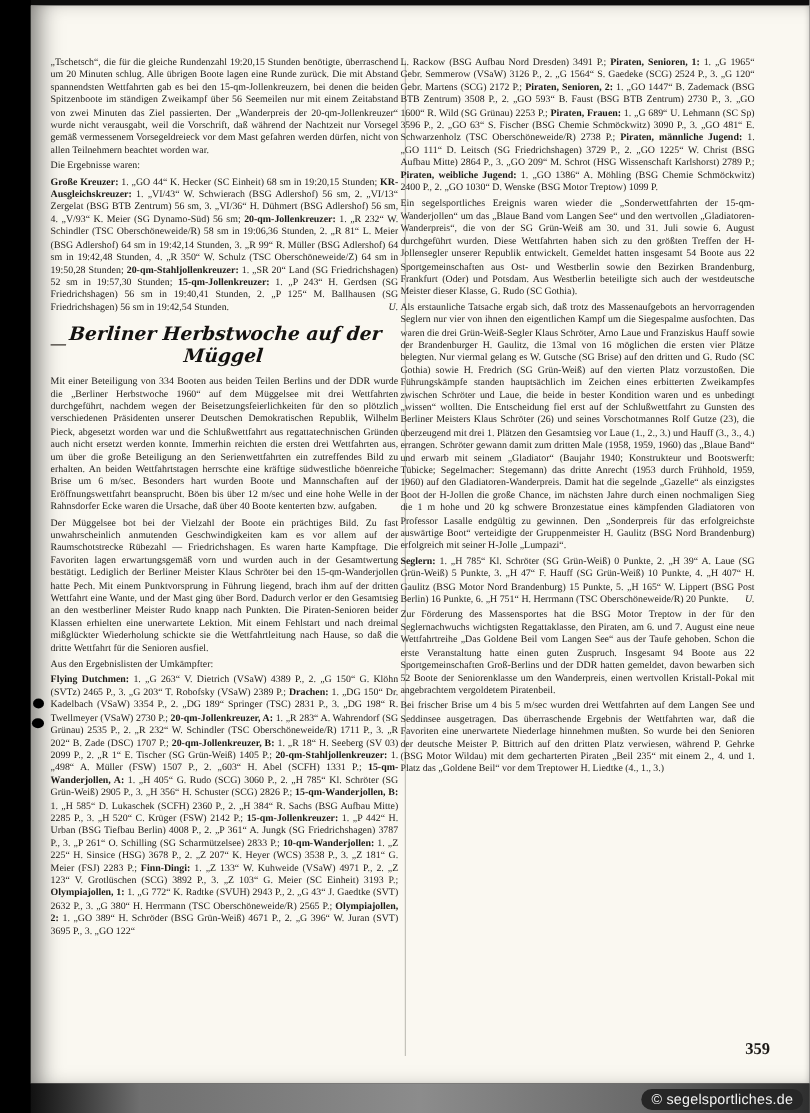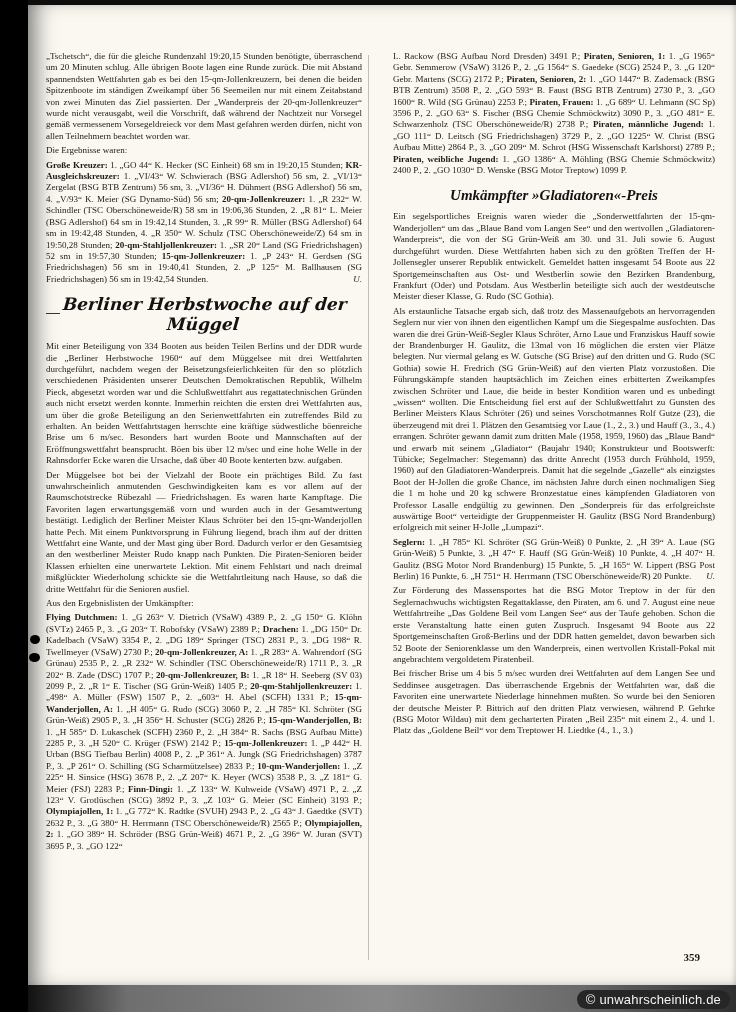--- a/index.html
+++ b/index.html
@@ -16,42 +16,42 @@
   .spine{position:absolute;left:0;top:0;width:28px;height:1012px;background:#000;}
   .bottom-strip{
     position:absolute;left:28px;top:985px;right:0;height:27px;
     background:linear-gradient(90deg,#111 0%,#6f6f6f 14%,#8c8c8c 50%,#6a6a6a 78%,#2f2f2f 100%);
   }
   .col{
     position:absolute;top:46px;height:918px;overflow:hidden;
     font-size:9px;line-height:11.4px;color:#1d1b18;text-align:justify;
   }
   .col-left{left:18px;width:316px;}
-  .col-right{left:365px;width:322px;}
+  .col-right{left:336px;width:322px;}
   .col-divider{position:absolute;left:340px;top:50px;width:1px;height:905px;background:rgba(40,35,30,0.28);}
   p{margin:0 0 2.5px 0;}
   p.body-para{margin-bottom:3px;}
   p.results{margin-bottom:3px;}
   .sig{float:right;font-style:italic;padding-left:10px;}
   h2{font-weight:bold;}
   .h-script{
     font-family:"DejaVu Serif", serif;font-style:italic;font-weight:bold;
     font-size:17px;line-height:20px;text-align:center;margin:9px 0 7px 0;
     transform:skewX(-5deg);position:relative;color:#141210;
   }
   .h-script::before{
     content:"";position:absolute;left:-12px;top:48%;width:26px;height:1px;background:#3a352f;
   }
   .h-serif{
     font-family:"Liberation Serif", serif;font-style:italic;font-weight:bold;
     font-size:15px;line-height:18px;text-align:center;margin:10px 4px 7px 4px;color:#141210;
   }
   .page-number{
     position:absolute;right:36px;bottom:22px;
-    font-weight:bold;font-size:11px;color:#1d1b18;font-family:"Liberation Serif", serif;
+    font-weight:bold;font-size:15px;color:#1d1b18;font-family:"Liberation Serif", serif;
   }
   .dot{position:absolute;background:#000;border-radius:50%;}
   .dot1{left:2px;top:630px;width:10px;height:9px;}
   .dot2{left:1px;top:648px;width:11px;height:9px;}
   .watermark{
     position:absolute;right:6px;bottom:3px;
     background:#262626;border-radius:10px;padding:2px 9px;
     color:#f2f2f2;font-family:"Liberation Sans", sans-serif;font-size:13px;letter-spacing:0.2px;
   }
 </style>
@@ -67,27 +67,26 @@
       <p class="body-para">Die Ergebnisse waren:</p>
       <p class="results"><b>Große Kreuzer:</b> 1. „GO 44“ K. Hecker (SC Einheit) 68 sm in 19:20,15 Stunden; <b>KR-Ausgleichskreuzer:</b> 1. „VI/43“ W. Schwierach (BSG Adlershof) 56 sm, 2. „VI/13“ Zergelat (BSG BTB Zentrum) 56 sm, 3. „VI/36“ H. Dühmert (BSG Adlershof) 56 sm, 4. „V/93“ K. Meier (SG Dynamo-Süd) 56 sm; <b>20-qm-Jollenkreuzer:</b> 1. „R 232“ W. Schindler (TSC Oberschöneweide/R) 58 sm in 19:06,36 Stunden, 2. „R 81“ L. Meier (BSG Adlershof) 64 sm in 19:42,14 Stunden, 3. „R 99“ R. Müller (BSG Adlershof) 64 sm in 19:42,48 Stunden, 4. „R 350“ W. Schulz (TSC Oberschöneweide/Z) 64 sm in 19:50,28 Stunden; <b>20-qm-Stahljollenkreuzer:</b> 1. „SR 20“ Land (SG Friedrichshagen) 52 sm in 19:57,30 Stunden; <b>15-qm-Jollenkreuzer:</b> 1. „P 243“ H. Gerdsen (SG Friedrichshagen) 56 sm in 19:40,41 Stunden, 2. „P 125“ M. Ballhausen (SG Friedrichshagen) 56 sm in 19:42,54 Stunden.<span class="sig">U.</span></p>
       <h2 class="h-script">Berliner Herbstwoche auf der Müggel</h2>
       <p class="body-para">Mit einer Beteiligung von 334 Booten aus beiden Teilen Berlins und der DDR wurde die „Berliner Herbstwoche 1960“ auf dem Müggelsee mit drei Wettfahrten durchgeführt, nachdem wegen der Beisetzungsfeierlichkeiten für den so plötzlich verschiedenen Präsidenten unserer Deutschen Demokratischen Republik, Wilhelm Pieck, abgesetzt worden war und die Schlußwettfahrt aus regattatechnischen Gründen auch nicht ersetzt werden konnte. Immerhin reichten die ersten drei Wettfahrten aus, um über die große Beteiligung an den Serienwettfahrten ein zutreffendes Bild zu erhalten. An beiden Wettfahrtstagen herrschte eine kräftige südwestliche böenreiche Brise um 6 m/sec. Besonders hart wurden Boote und Mannschaften auf der Eröffnungswettfahrt beansprucht. Böen bis über 12 m/sec und eine hohe Welle in der Rahnsdorfer Ecke waren die Ursache, daß über 40 Boote kenterten bzw. aufgaben.</p>
       <p class="body-para">Der Müggelsee bot bei der Vielzahl der Boote ein prächtiges Bild. Zu fast unwahrscheinlich anmutenden Geschwindigkeiten kam es vor allem auf der Raumschotstrecke Rübezahl — Friedrichshagen. Es waren harte Kampftage. Die Favoriten lagen erwartungsgemäß vorn und wurden auch in der Gesamtwertung bestätigt. Lediglich der Berliner Meister Klaus Schröter bei den 15-qm-Wanderjollen hatte Pech. Mit einem Punktvorsprung in Führung liegend, brach ihm auf der dritten Wettfahrt eine Wante, und der Mast ging über Bord. Dadurch verlor er den Gesamtsieg an den westberliner Meister Rudo knapp nach Punkten. Die Piraten-Senioren beider Klassen erhielten eine unerwartete Lektion. Mit einem Fehlstart und nach dreimal mißglückter Wiederholung schickte sie die Wettfahrtleitung nach Hause, so daß die dritte Wettfahrt für die Senioren ausfiel.</p>
       <p class="body-para">Aus den Ergebnislisten der Umkämpfter:</p>
       <p class="results"><b>Flying Dutchmen:</b> 1. „G 263“ V. Dietrich (VSaW) 4389 P., 2. „G 150“ G. Klöhn (SVTz) 2465 P., 3. „G 203“ T. Robofsky (VSaW) 2389 P.; <b>Drachen:</b> 1. „DG 150“ Dr. Kadelbach (VSaW) 3354 P., 2. „DG 189“ Springer (TSC) 2831 P., 3. „DG 198“ R. Twellmeyer (VSaW) 2730 P.; <b>20-qm-Jollenkreuzer, A:</b> 1. „R 283“ A. Wahrendorf (SG Grünau) 2535 P., 2. „R 232“ W. Schindler (TSC Oberschöneweide/R) 1711 P., 3. „R 202“ B. Zade (DSC) 1707 P.; <b>20-qm-Jollenkreuzer, B:</b> 1. „R 18“ H. Seeberg (SV 03) 2099 P., 2. „R 1“ E. Tischer (SG Grün-Weiß) 1405 P.; <b>20-qm-Stahljollenkreuzer:</b> 1. „498“ A. Müller (FSW) 1507 P., 2. „603“ H. Abel (SCFH) 1331 P.; <b>15-qm-Wanderjollen, A:</b> 1. „H 405“ G. Rudo (SCG) 3060 P., 2. „H 785“ Kl. Schröter (SG Grün-Weiß) 2905 P., 3. „H 356“ H. Schuster (SCG) 2826 P.; <b>15-qm-Wanderjollen, B:</b> 1. „H 585“ D. Lukaschek (SCFH) 2360 P., 2. „H 384“ R. Sachs (BSG Aufbau Mitte) 2285 P., 3. „H 520“ C. Krüger (FSW) 2142 P.; <b>15-qm-Jollenkreuzer:</b> 1. „P 442“ H. Urban (BSG Tiefbau Berlin) 4008 P., 2. „P 361“ A. Jungk (SG Friedrichshagen) 3787 P., 3. „P 261“ O. Schilling (SG Scharmützelsee) 2833 P.; <b>10-qm-Wanderjollen:</b> 1. „Z 225“ H. Sinsice (HSG) 3678 P., 2. „Z 207“ K. Heyer (WCS) 3538 P., 3. „Z 181“ G. Meier (FSJ) 2283 P.; <b>Finn-Dingi:</b> 1. „Z 133“ W. Kuhweide (VSaW) 4971 P., 2. „Z 123“ V. Grotlüschen (SCG) 3892 P., 3. „Z 103“ G. Meier (SC Einheit) 3193 P.; <b>Olympiajollen, 1:</b> 1. „G 772“ K. Radtke (SVUH) 2943 P., 2. „G 43“ J. Gaedtke (SVT) 2632 P., 3. „G 380“ H. Herrmann (TSC Oberschöneweide/R) 2565 P.; <b>Olympiajollen, 2:</b> 1. „GO 389“ H. Schröder (BSG Grün-Weiß) 4671 P., 2. „G 396“ W. Juran (SVT) 3695 P., 3. „GO 122“</p>
     </div>
   <div class="col col-right" id="col-right">
       <p class="results">L. Rackow (BSG Aufbau Nord Dresden) 3491 P.; <b>Piraten, Senioren, 1:</b> 1. „G 1965“ Gebr. Semmerow (VSaW) 3126 P., 2. „G 1564“ S. Gaedeke (SCG) 2524 P., 3. „G 120“ Gebr. Martens (SCG) 2172 P.; <b>Piraten, Senioren, 2:</b> 1. „GO 1447“ B. Zademack (BSG BTB Zentrum) 3508 P., 2. „GO 593“ B. Faust (BSG BTB Zentrum) 2730 P., 3. „GO 1600“ R. Wild (SG Grünau) 2253 P.; <b>Piraten, Frauen:</b> 1. „G 689“ U. Lehmann (SC Sp) 3596 P., 2. „GO 63“ S. Fischer (BSG Chemie Schmöckwitz) 3090 P., 3. „GO 481“ E. Schwarzenholz (TSC Oberschöneweide/R) 2738 P.; <b>Piraten, männliche Jugend:</b> 1. „GO 111“ D. Leitsch (SG Friedrichshagen) 3729 P., 2. „GO 1225“ W. Christ (BSG Aufbau Mitte) 2864 P., 3. „GO 209“ M. Schrot (HSG Wissenschaft Karlshorst) 2789 P.; <b>Piraten, weibliche Jugend:</b> 1. „GO 1386“ A. Möhling (BSG Chemie Schmöckwitz) 2400 P., 2. „GO 1030“ D. Wenske (BSG Motor Treptow) 1099 P.</p>
-      <h2 class="h-serif">Umkämpfter »Gladiatoren«-Preis</h2>
       <p class="body-para">Ein segelsportliches Ereignis waren wieder die „Sonderwettfahrten der 15-qm-Wanderjollen“ um das „Blaue Band vom Langen See“ und den wertvollen „Gladiatoren-Wanderpreis“, die von der SG Grün-Weiß am 30. und 31. Juli sowie 6. August durchgeführt wurden. Diese Wettfahrten haben sich zu den größten Treffen der H-Jollensegler unserer Republik entwickelt. Gemeldet hatten insgesamt 54 Boote aus 22 Sportgemeinschaften aus Ost- und Westberlin sowie den Bezirken Brandenburg, Frankfurt (Oder) und Potsdam. Aus Westberlin beteiligte sich auch der westdeutsche Meister dieser Klasse, G. Rudo (SC Gothia).</p>
       <p class="body-para">Als erstaunliche Tatsache ergab sich, daß trotz des Massenaufgebots an hervorragenden Seglern nur vier von ihnen den eigentlichen Kampf um die Siegespalme ausfochten. Das waren die drei Grün-Weiß-Segler Klaus Schröter, Arno Laue und Franziskus Hauff sowie der Brandenburger H. Gaulitz, die 13mal von 16 möglichen die ersten vier Plätze belegten. Nur viermal gelang es W. Gutsche (SG Brise) auf den dritten und G. Rudo (SC Gothia) sowie H. Fredrich (SG Grün-Weiß) auf den vierten Platz vorzustoßen. Die Führungskämpfe standen hauptsächlich im Zeichen eines erbitterten Zweikampfes zwischen Schröter und Laue, die beide in bester Kondition waren und es unbedingt „wissen“ wollten. Die Entscheidung fiel erst auf der Schlußwettfahrt zu Gunsten des Berliner Meisters Klaus Schröter (26) und seines Vorschotmannes Rolf Gutze (23), die überzeugend mit drei 1. Plätzen den Gesamtsieg vor Laue (1., 2., 3.) und Hauff (3., 3., 4.) errangen. Schröter gewann damit zum dritten Male (1958, 1959, 1960) das „Blaue Band“ und erwarb mit seinem „Gladiator“ (Baujahr 1940; Konstrukteur und Bootswerft: Tübicke; Segelmacher: Stegemann) das dritte Anrecht (1953 durch Frühhold, 1959, 1960) auf den Gladiatoren-Wanderpreis. Damit hat die segelnde „Gazelle“ als einzigstes Boot der H-Jollen die große Chance, im nächsten Jahre durch einen nochmaligen Sieg die 1 m hohe und 20 kg schwere Bronzestatue eines kämpfenden Gladiatoren von Professor Lasalle endgültig zu gewinnen. Den „Sonderpreis für das erfolgreichste auswärtige Boot“ verteidigte der Gruppenmeister H. Gaulitz (BSG Nord Brandenburg) erfolgreich mit seiner H-Jolle „Lumpazi“.</p>
       <p class="results"><b>Seglern:</b> 1. „H 785“ Kl. Schröter (SG Grün-Weiß) 0 Punkte, 2. „H 39“ A. Laue (SG Grün-Weiß) 5 Punkte, 3. „H 47“ F. Hauff (SG Grün-Weiß) 10 Punkte, 4. „H 407“ H. Gaulitz (BSG Motor Nord Brandenburg) 15 Punkte, 5. „H 165“ W. Lippert (BSG Post Berlin) 16 Punkte, 6. „H 751“ H. Herrmann (TSC Oberschöneweide/R) 20 Punkte.<span class="sig">U.</span></p>
       <p class="body-para">Zur Förderung des Massensportes hat die BSG Motor Treptow in der für den Seglernachwuchs wichtigsten Regattaklasse, den Piraten, am 6. und 7. August eine neue Wettfahrtreihe „Das Goldene Beil vom Langen See“ aus der Taufe gehoben. Schon die erste Veranstaltung hatte einen guten Zuspruch. Insgesamt 94 Boote aus 22 Sportgemeinschaften Groß-Berlins und der DDR hatten gemeldet, davon bewarben sich 52 Boote der Seniorenklasse um den Wanderpreis, einen wertvollen Kristall-Pokal mit angebrachtem vergoldetem Piratenbeil.</p>
       <p class="body-para">Bei frischer Brise um 4 bis 5 m/sec wurden drei Wettfahrten auf dem Langen See und Seddinsee ausgetragen. Das überraschende Ergebnis der Wettfahrten war, daß die Favoriten eine unerwartete Niederlage hinnehmen mußten. So wurde bei den Senioren der deutsche Meister P. Bittrich auf den dritten Platz verwiesen, während P. Gehrke (BSG Motor Wildau) mit dem gecharterten Piraten „Beil 235“ mit einem 2., 4. und 1. Platz das „Goldene Beil“ vor dem Treptower H. Liedtke (4., 1., 3.)</p>
     </div>
   <div class="page-number">359</div>
   <div class="dot dot1"></div>
   <div class="dot dot2"></div>
 </div>
 
 <div class="bottom-strip"></div>
 
-<div class="watermark">© unwahrscheinlich.de</div>
+<div class="watermark">© segelsportliches.de</div>
 
 </body></html>

